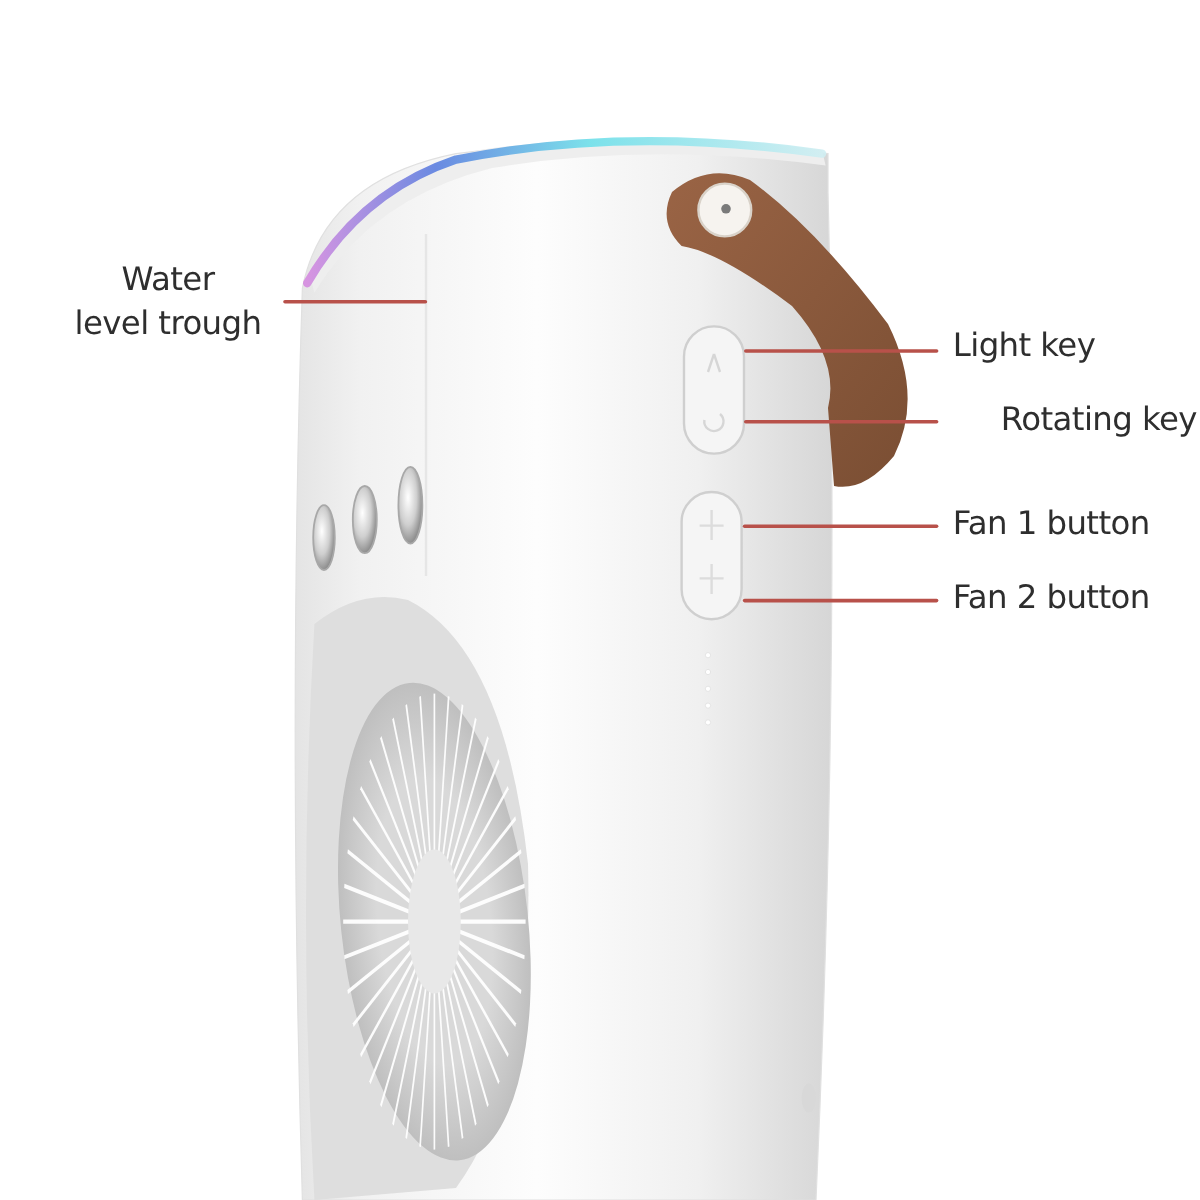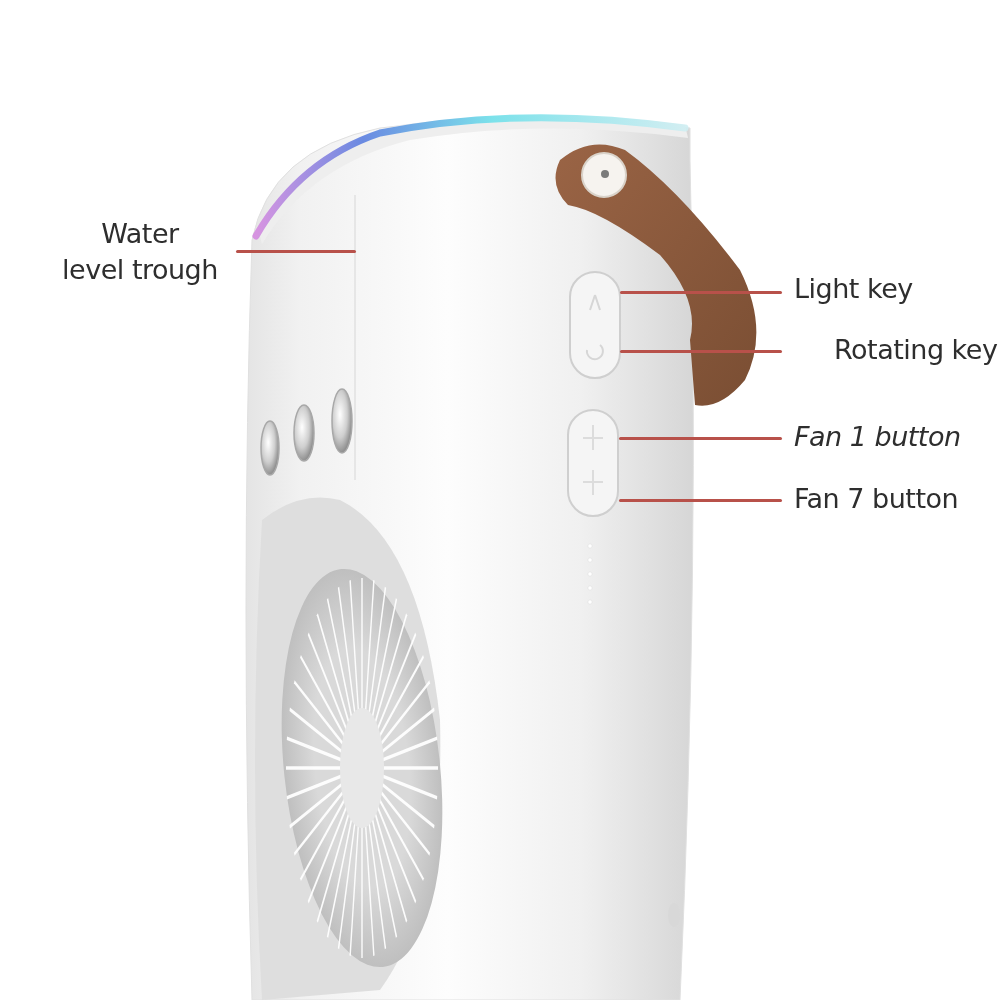--- a/index.html
+++ b/index.html
@@ -134,15 +134,15 @@
   <div class="leader" style="left:620px; top:350px; width:162px;"></div>
   <div class="leader" style="left:619px; top:437px; width:163px;"></div>
   <div class="leader" style="left:619px; top:499px; width:163px;"></div>
 
   <div class="label" style="left:794px; top:271px;">Light key</div>
   <div class="label left" style="left:52px; top:216px; width:176px;">
     <div>Water</div>
     <div>level trough</div>
   </div>
   <div class="label" style="left:834px; top:332px;">Rotating key</div>
-  <div class="label" style="left:794px; top:419px;font-style:italic;">Fan 1 button</div>
-  <div class="label" style="left:794px; top:481px;">Fan 7 button</div>
+  <div class="label" style="left:794px; top:419px;">Fan 1 button</div>
+  <div class="label" style="left:794px; top:481px;">Fan 2 button</div>
 </div>
 
 </body></html>

